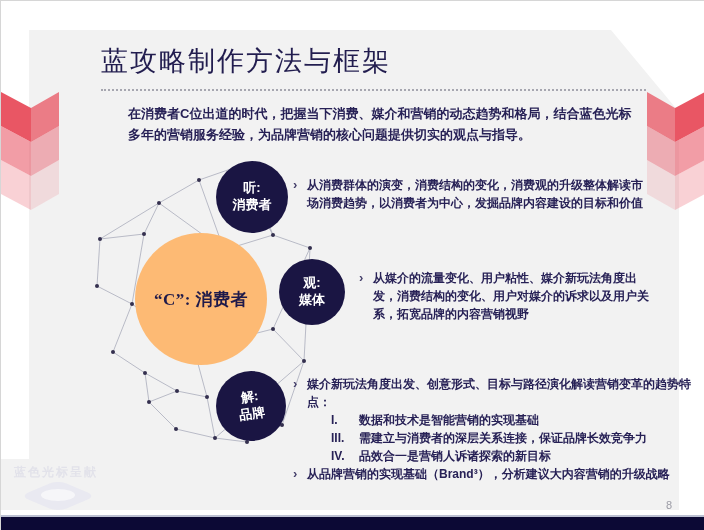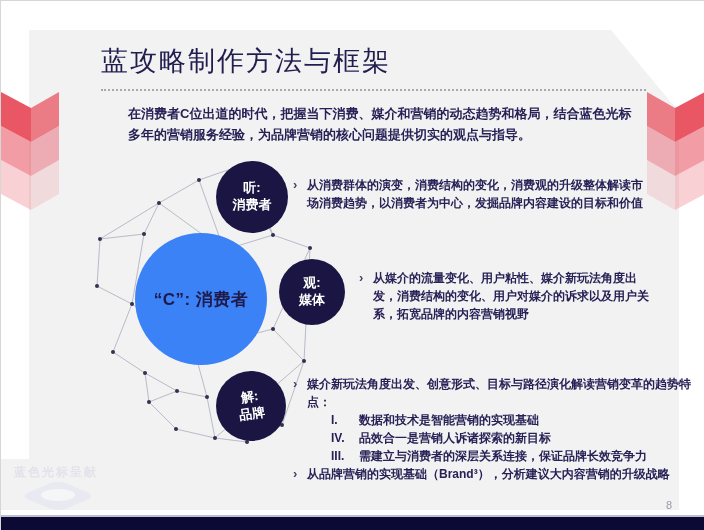--- a/index.html
+++ b/index.html
@@ -29,21 +29,21 @@
   }
   svg.layer{left:0;top:0;width:704px;height:530px;pointer-events:none;}
   .mesh{z-index:1;}
   .accents{z-index:3;}
   .tri{z-index:3;}
   .circle{
     border-radius:50%;display:flex;align-items:center;justify-content:center;
     text-align:center;z-index:4;
   }
   .circle.navy{background:#1a1543;color:#ffffff;}
-  .circle.pink{background:#3b82f6;}
+  .circle.pink{background:#fdba74;font-family:Liberation Serif, serif;}
   .circle-label{font-weight:bold;font-size:13px;line-height:1.3;}
   .pink-label{font-weight:bold;font-size:17px;color:#1f1a4a;letter-spacing:0.5px;}
   .c-listen{left:215px;top:160px;width:72px;height:72px;}
   .c-observe{left:278px;top:258px;width:66px;height:66px;}
   .c-decode{left:215px;top:370px;width:70px;height:70px;}
   .c-decode .circle-label{transform:rotate(-8deg);}
   .c-center{left:134px;top:232px;width:132px;height:132px;}
   .bullet-block{z-index:4;font-size:12px;font-weight:bold;color:#272156;line-height:1.5;}
   .b-row{display:flex;}
   .b-marker{width:14px;flex:0 0 14px;color:#46416b;font-size:13px;line-height:1.4;}
@@ -186,26 +186,26 @@
   <div class="b-row">
     <span class="b-marker">›</span>
     <span>媒介新玩法角度出发、创意形式、目标与路径演化解读营销变革的趋势特点：</span>
   </div>
   <div class="roman-list">
     <div class="roman-row">
       <span class="roman-num">I.</span>
       <span>数据和技术是智能营销的实现基础</span>
     </div>
     <div class="roman-row">
+      <span class="roman-num">III.</span>
+      <span>需建立与消费者的深层关系连接，保证品牌长效竞争力</span>
+    </div>
+    <div class="roman-row">
       <span class="roman-num">IV.</span>
       <span>品效合一是营销人诉诸探索的新目标</span>
-    </div>
-    <div class="roman-row">
-      <span class="roman-num">III.</span>
-      <span>需建立与消费者的深层关系连接，保证品牌长效竞争力</span>
     </div>
   </div>
   <div class="b-row">
     <span class="b-marker">›</span>
     <span>从品牌营销的实现基础（Brand³），分析建议大内容营销的升级战略</span>
   </div>
 </div>
 
 <div class="abs watermark">蓝色光标呈献</div>
 <svg class="abs logo" viewBox="0 0 106 36">

